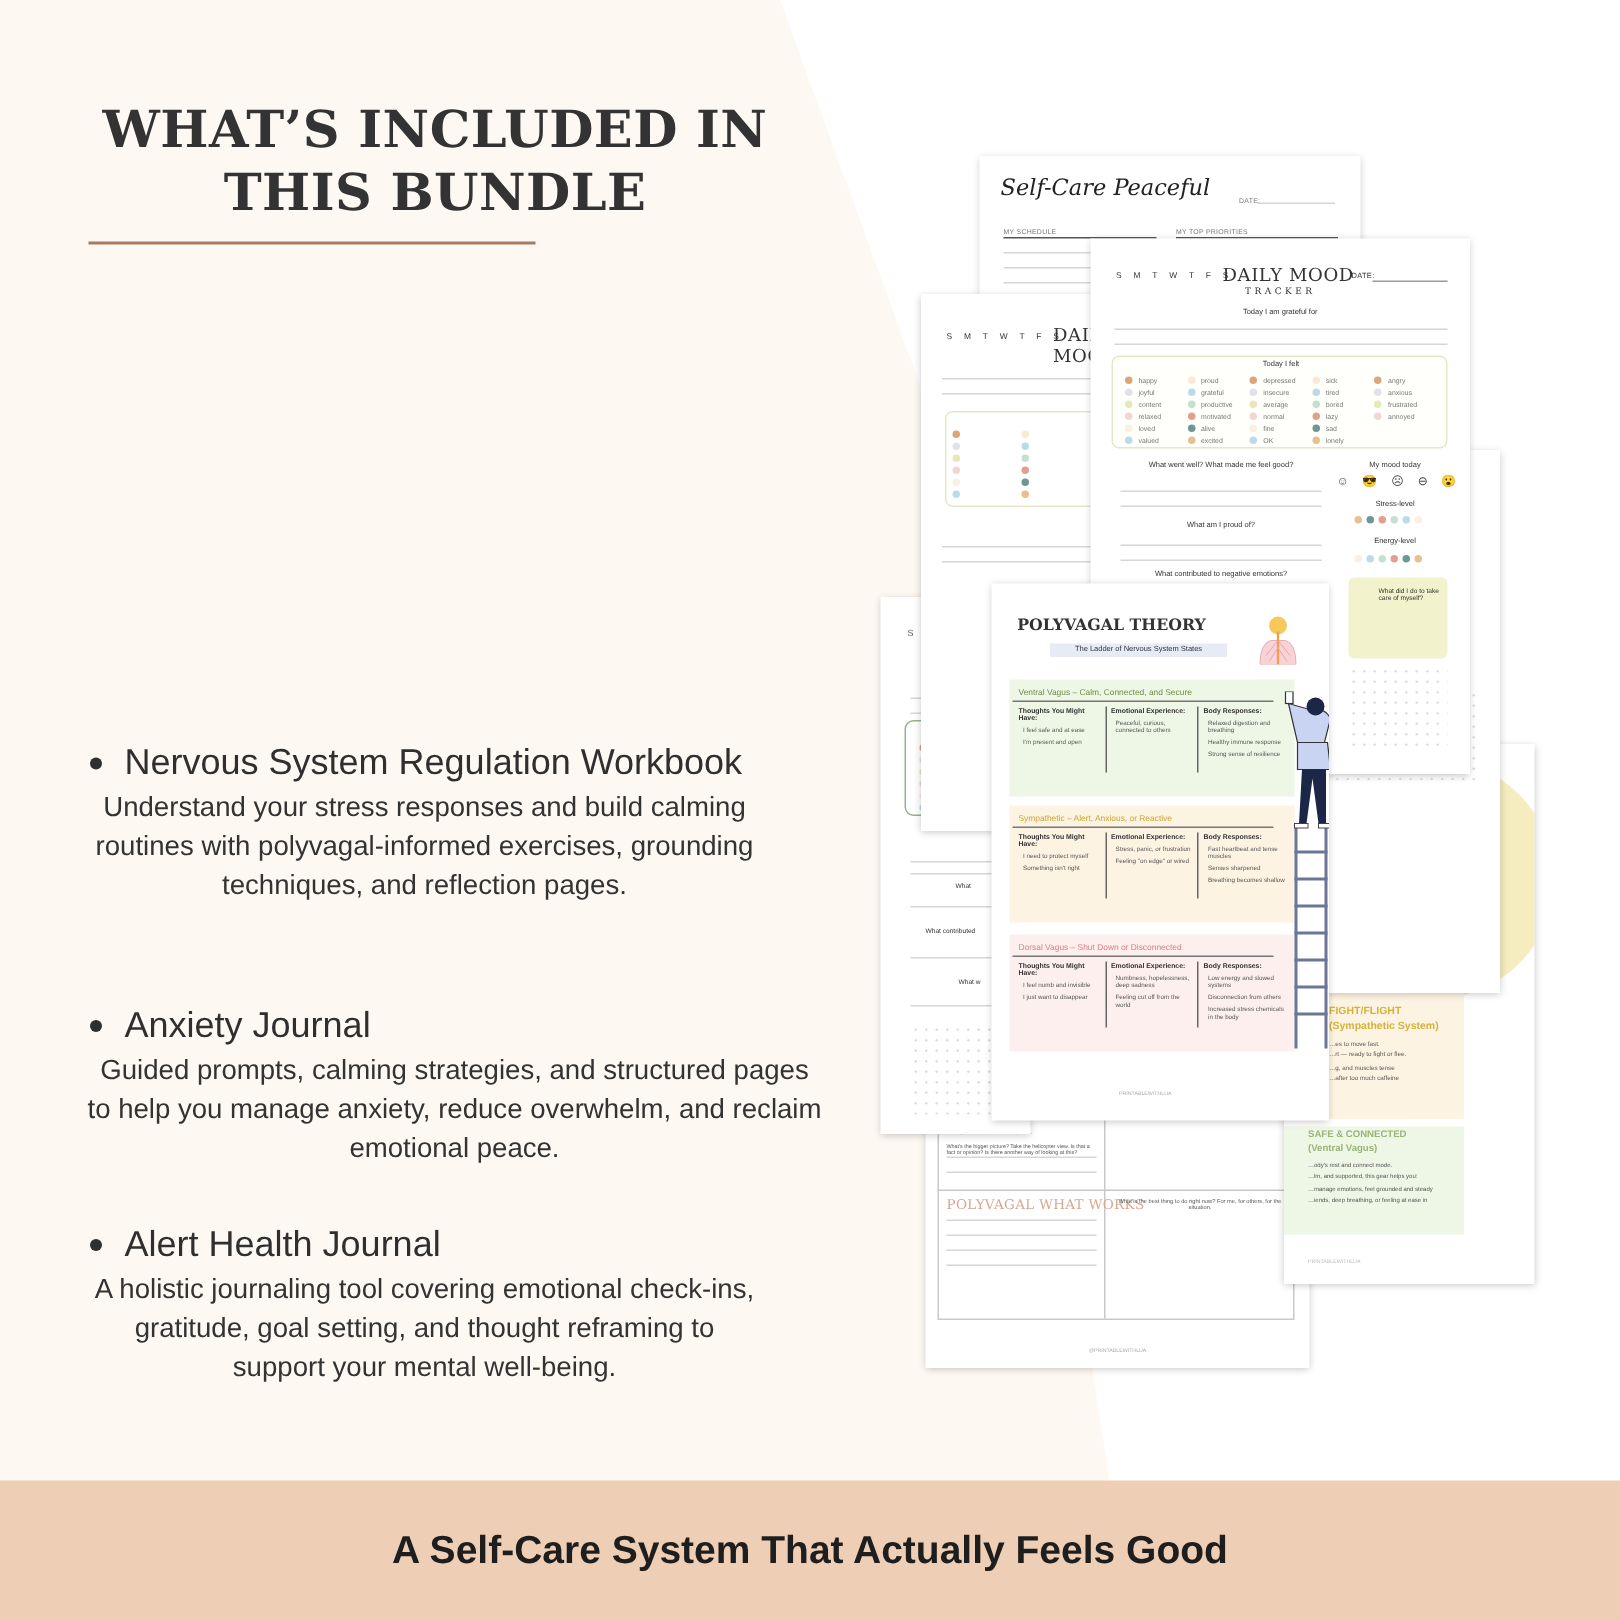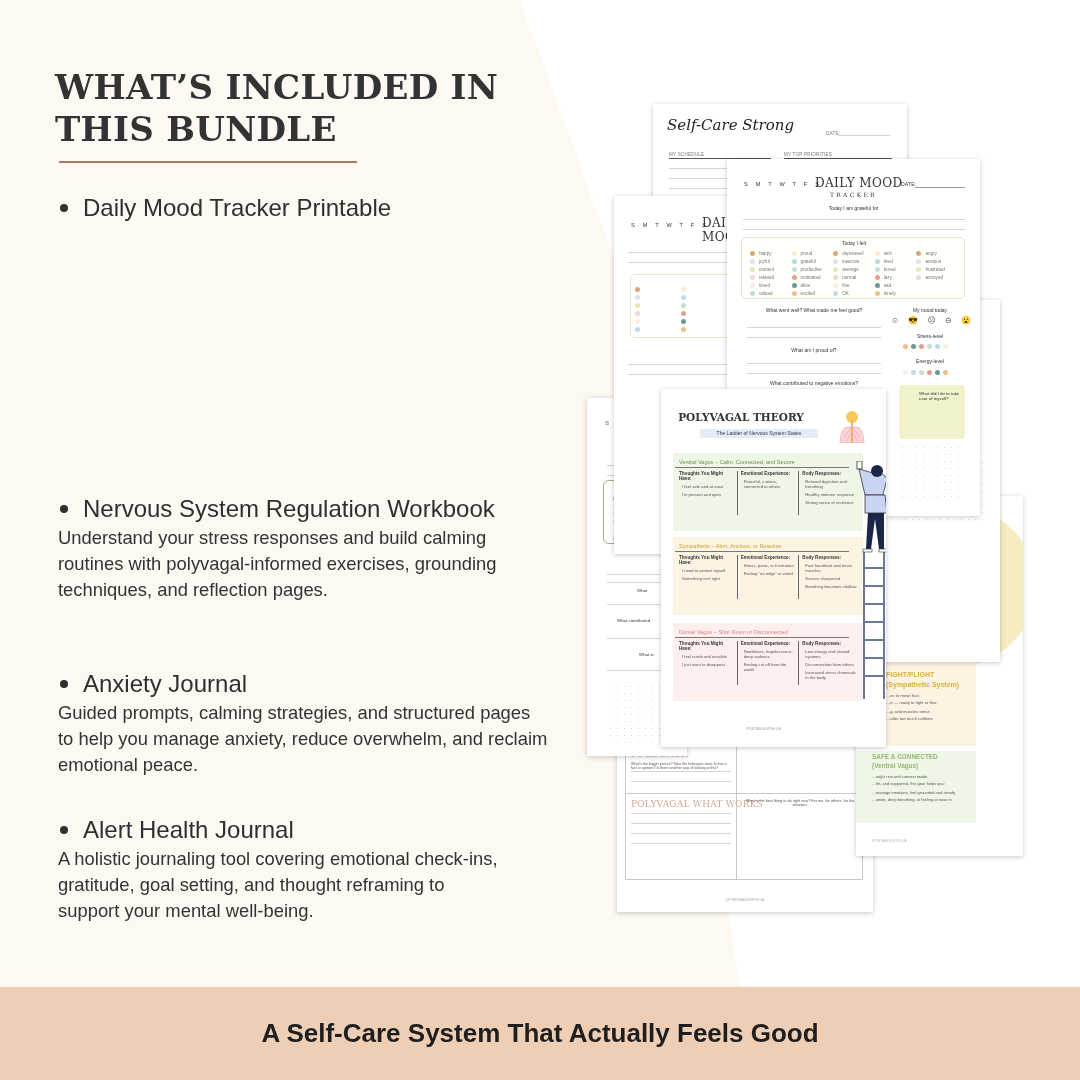--- a/index.html
+++ b/index.html
@@ -5,21 +5,21 @@
   * { box-sizing: border-box; margin: 0; padding: 0; }
   html, body { width: 1080px; height: 1080px; overflow: hidden; background: #ffffff; }
   body { position: relative; font-family: "Liberation Sans", sans-serif; color: #333; }
 
   .bg-shape {
     position: absolute; left: 0; top: 0; width: 1080px; height: 990px;
     background: #fdf8f2;
     clip-path: polygon(0 0, 520px 0, 640px 330px, 740px 990px, 0 990px);
   }
 
-  .left { position: absolute; left: 0; top: 0; width: 560px; height: 990px; }
+  .left { position: absolute; left: 0; top: 0; width: 560px; height: 990px; text-align: center; }
   .headline {
     position: absolute; left: 55px; top: 66px; width: 470px;
     font-family: "DejaVu Serif", serif; font-weight: bold; font-size: 34px; line-height: 42px;
     color: #333; letter-spacing: 0.3px;
   }
   .divider { position: absolute; left: 59px; top: 161px; width: 298px; height: 2px; background: #a97a64; }
 
   .item { position: absolute; left: 58px; width: 490px; }
   .item-title { display: flex; align-items: center; font-size: 24px; line-height: 30px; color: #2f2f2f; }
   .bullet { width: 8px; height: 8px; border-radius: 50%; background: #2f2f2f; margin: 0 15px 0 2px; flex-shrink: 0; }
@@ -70,24 +70,20 @@
 </head>
 <body>
 
 <div class="bg-shape"></div>
 
 <div class="left">
   <h1 class="headline">WHAT’S INCLUDED IN THIS BUNDLE</h1>
   <div class="divider"></div>
 
   <div class="item" style="top:193px;">
-    <div class="item-title">
-        <span class="bullet"></span>
-        <span>Daily Mood Tracker Printable</span>
-      </div>
   </div>
 
 
   <div class="item" style="top:669px;">
     <div class="item-title">
         <span class="bullet"></span>
         <span>Anxiety Journal</span>
       </div>
     <div class="item-desc">Guided prompts, calming strategies, and structured pages to help you manage anxiety, reduce overwhelm, and reclaim emotional peace.</div>
   </div>
@@ -173,21 +169,21 @@
     <div class="q" style="left:50px; top:190px; font-size:4.4px;">What</div>
     <div class="line" style="left:20px; width:80px; top:206px;"></div>
     <div class="q" style="left:30px; top:220px; font-size:4.4px;">What contributed</div>
     <div class="line" style="left:20px; width:80px; top:240px;"></div>
     <div class="q" style="left:52px; top:254px; font-size:4.4px;">What w</div>
     <div class="line" style="left:20px; width:80px; top:272px;"></div>
     <div class="dotgrid" style="left:20px; top:285px; width:80px; height:60px;"></div>
   </div>
 
   <div class="page" style="left:653px; top:104px; width:254px; height:120px;">
-    <div class="script-title">Self-Care Strong</div>
+    <div class="script-title">Self-Care Peaceful</div>
     <div class="small-label" style="left:173px; top:27px;">DATE:</div>
     <div class="line" style="left:185px; width:52px; top:31px;"></div>
     <div class="small-label" style="left:16px; top:48px;">MY SCHEDULE</div>
     <div class="line" style="left:16px; width:102px; top:54px; background:#555;"></div>
     <div class="small-label" style="left:131px; top:48px;">MY TOP PRIORITIES</div>
     <div class="line" style="left:131px; width:108px; top:54px; background:#555;"></div>
     <div class="line" style="left:16px; width:102px; top:64px;"></div>
     <div class="line" style="left:16px; width:102px; top:74px;"></div>
     <div class="line" style="left:16px; width:102px; top:84px;"></div>
   </div>

